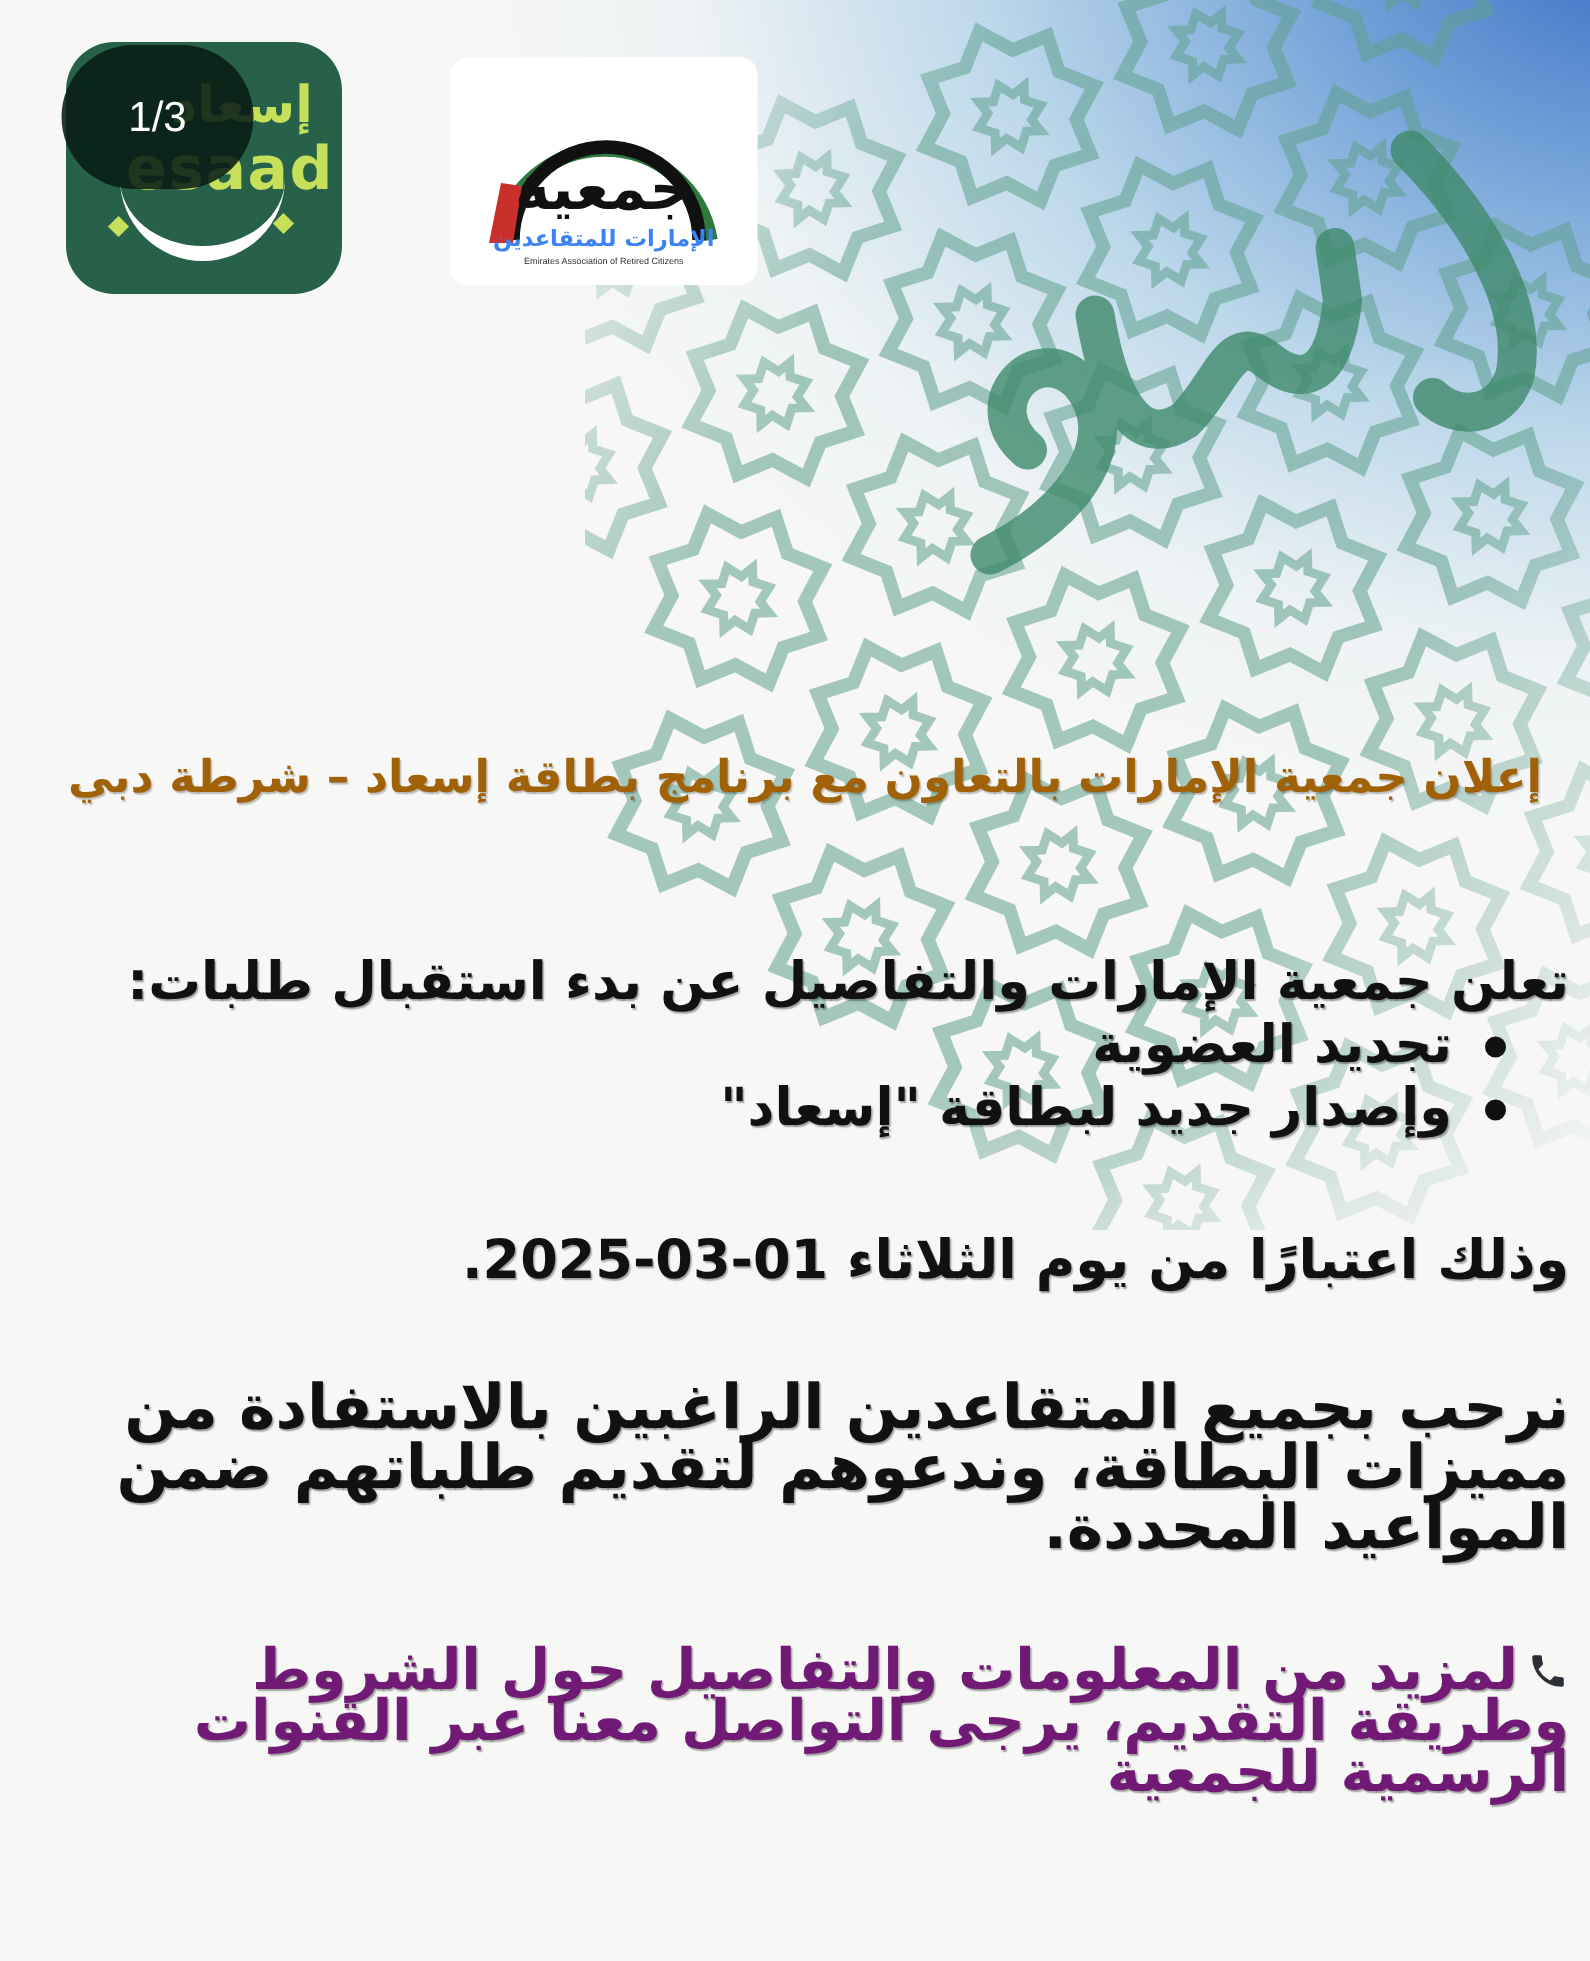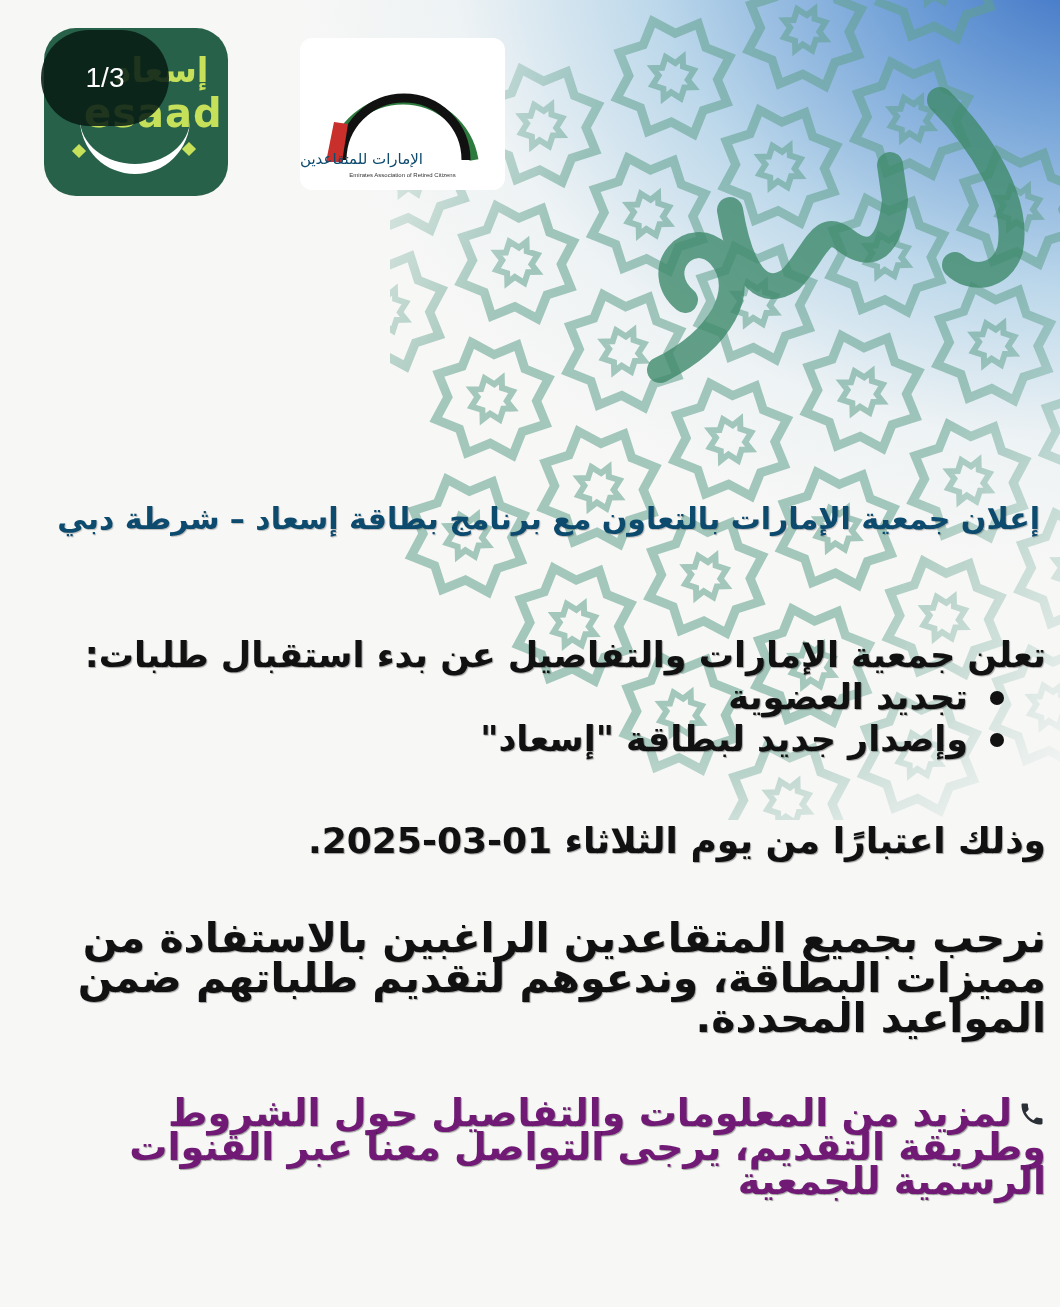--- a/index.html
+++ b/index.html
@@ -50,31 +50,31 @@
     }
     .assoc-logo {
       position: absolute; left: 300px; top: 38px; width: 205px; height: 152px;
       background: #ffffff; border-radius: 12px;
     }
     .assoc-name {
       position: absolute; left: 0; right: 0; top: 68px; text-align: center;
       font-size: 40px; font-weight: bold; color: #111; line-height: 40px;
     }
     .assoc-sub {
-      position: absolute; left: 0; right: 0; top: 112px; 
-      font-size: 15px; font-weight: normal; color: #0c4a6e;
+      position: absolute; left: 0; right: 0; top: 112px; text-align: center;
+      font-size: 15px; font-weight: bold; color: #3b82f6;
     }
     .assoc-en {
       position: absolute; left: 0; right: 0; top: 134px; text-align: center;
       font-size: 6px; color: #333; font-family: "Liberation Sans", sans-serif;
     }
     .content { position: absolute; right: 14px; left: 20px; direction: rtl; text-align: right; }
     .title {
-      top: 500px; color: #0c4a6e; font-weight: bold; font-size: 30px; line-height: 38px;
-      text-shadow: 1px 1px 1px rgba(0,0,0,0.25); right: 20px;
+      top: 500px; color: #a16207; font-weight: bold; font-size: 30px; line-height: 38px;
+      text-shadow: 1px 1px 1px rgba(0,0,0,0.25); right: 32px;
     }
     .intro { top: 634px; font-size: 35px; font-weight: bold; color: #111; line-height: 42px;
       text-shadow: 1px 1px 1px rgba(0,0,0,0.35); }
     .bullets { list-style: none; margin: 0; padding: 0; text-align: right; }
     .bullets li { position: relative; padding-right: 78px; }
     .bullets li::before {
       content: ""; position: absolute; right: 42px; top: 15px; width: 14px; height: 14px;
       background: #111; border-radius: 50%;
     }
     .date-line { top: 818px; font-size: 36px; font-weight: bold; color: #111; line-height: 46px;
@@ -154,20 +154,21 @@
 </div>
 
 <div class="page-badge">1/3</div>
 
 <div class="assoc-logo">
   <svg style="position:absolute;left:22px;top:12px;" width="162" height="115" viewBox="0 0 162 115">
     <path d="M 10 110 A 72 72 0 0 1 152 110" fill="none" stroke="#2d7a3e" stroke-width="9"></path>
     <path d="M 20 110 A 62 62 0 0 1 144 110" fill="none" stroke="#111111" stroke-width="9"></path>
     <path d="M 4 112 L 12 72 L 26 74 L 20 112 Z" fill="#c9302c"></path>
   </svg>
+  <div class="assoc-name">جمعية</div>
   <div class="assoc-sub">الإمارات للمتقاعدين</div>
   <div class="assoc-en">Emirates Association of Retired Citizens</div>
 </div>
 
 <div class="content title">إعلان جمعية الإمارات بالتعاون مع برنامج بطاقة إسعاد – شرطة دبي</div>
 
 <div class="content intro">
   <div>تعلن جمعية الإمارات والتفاصيل عن بدء استقبال طلبات:</div>
   <ul class="bullets">
     <li>تجديد العضوية</li>

